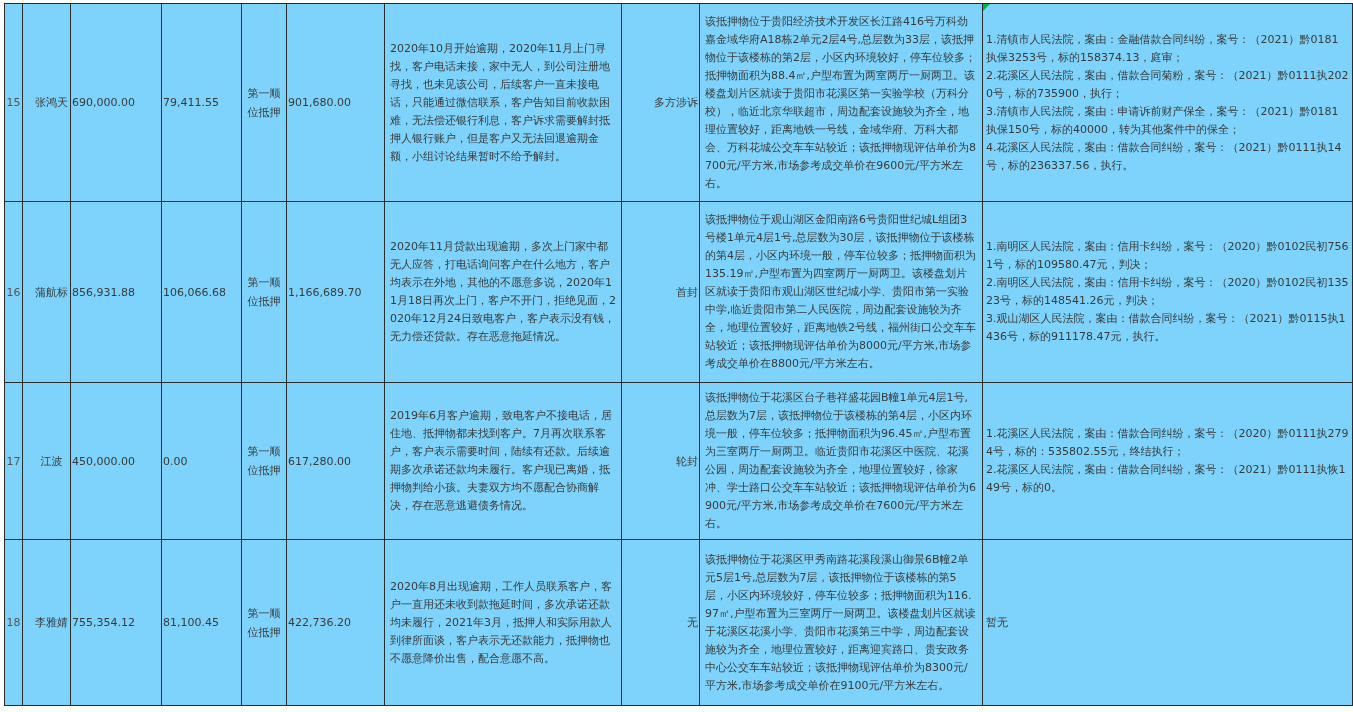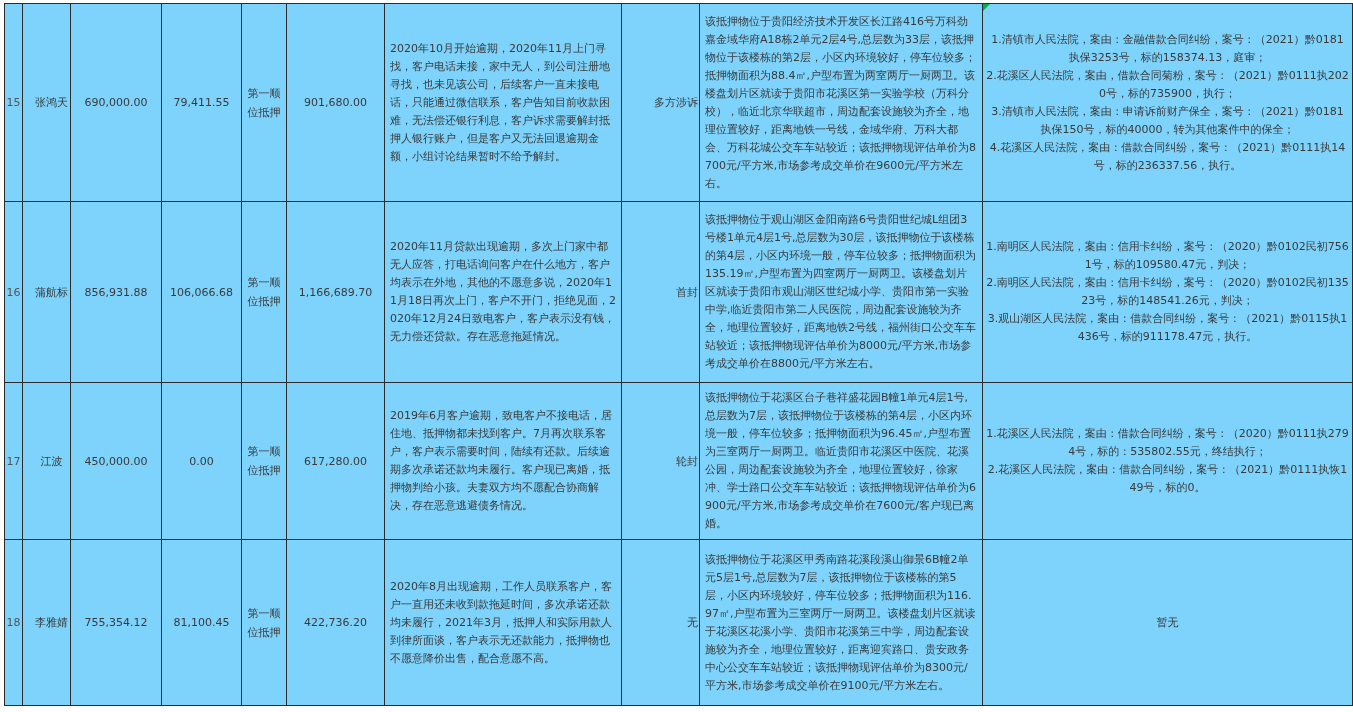--- a/index.html
+++ b/index.html
@@ -23,30 +23,30 @@
     border:1px solid var(--grid);
     vertical-align:middle;
     overflow:hidden;
     box-sizing:border-box;
     background:#7dd3fc;
     position:relative;
     font-size:11px;
   }
   td.c-seq{font-size:9px;color:var(--rownum);text-align:center;margin-left:26px;}
   td.c-name{text-align:center;padding-left:11px;}
-  td.c-num{text-align:center;letter-spacing:0;}
+  td.c-num{letter-spacing:0;}
   td.c-rank{text-align:center;padding:0 3px;line-height:19px;}
   td.c-longtext{
     text-align:left;padding:2px 5px;
     line-height:18px;
     word-break:break-all;overflow-wrap:anywhere;
   }
   td.c-status{text-align:right;}
   td.c-lit{
-    text-align:center;padding:2px 3px;
+    text-align:left;padding:2px 3px;
     line-height:18px;
     white-space:pre-wrap;
     word-break:break-all;overflow-wrap:anywhere;
   }
   .tri{
     position:absolute;top:0;left:0;width:0;height:0;
     border-top:7px solid var(--marker);
     border-right:7px solid transparent;
   }
 </style>
@@ -102,21 +102,21 @@
 
   <tr style="height:157px">
     <td class="c-seq"><span>17</span></td>
     <td class="c-name"><span>江波</span></td>
     <td class="c-num"><span>450,000.00</span></td>
     <td class="c-num"><span>0.00</span></td>
     <td class="c-rank"><span>第一顺位抵押</span></td>
     <td class="c-num"><span>617,280.00</span></td>
     <td class="c-longtext"><span>2019年6月客户逾期，致电客户不接电话，居住地、抵押物都未找到客户。7月再次联系客户，客户表示需要时间，陆续有还款。后续逾期多次承诺还款均未履行。客户现已离婚，抵押物判给小孩。夫妻双方均不愿配合协商解决，存在恶意逃避债务情况。</span></td>
     <td class="c-status"><span>轮封</span></td>
-    <td class="c-longtext"><span>该抵押物位于花溪区台子巷祥盛花园B幢1单元4层1号,总层数为7层，该抵押物位于该楼栋的第4层，小区内环境一般，停车位较多；抵押物面积为96.45㎡,户型布置为三室两厅一厨两卫。临近贵阳市花溪区中医院、花溪公园，周边配套设施较为齐全，地理位置较好，徐家冲、学士路口公交车车站较近；该抵押物现评估单价为6900元/平方米,市场参考成交单价在7600元/客户现已离婚。</span></td>
+    <td class="c-longtext"><span>该抵押物位于花溪区台子巷祥盛花园B幢1单元4层1号,总层数为7层，该抵押物位于该楼栋的第4层，小区内环境一般，停车位较多；抵押物面积为96.45㎡,户型布置为三室两厅一厨两卫。临近贵阳市花溪区中医院、花溪公园，周边配套设施较为齐全，地理位置较好，徐家冲、学士路口公交车车站较近；该抵押物现评估单价为6900元/平方米,市场参考成交单价在7600元/平方米左右。</span></td>
     <td class="c-lit"><span>1.花溪区人民法院，案由：借款合同纠纷，案号：（2020）黔0111执2794号，标的：535802.55元，终结执行；
 2.花溪区人民法院，案由：借款合同纠纷，案号：（2021）黔0111执恢149号，标的0。</span></td>
   </tr>
 
   <tr style="height:166px">
     <td class="c-seq"><span>18</span></td>
     <td class="c-name"><span>李雅婧</span></td>
     <td class="c-num"><span>755,354.12</span></td>
     <td class="c-num"><span>81,100.45</span></td>
     <td class="c-rank"><span>第一顺位抵押</span></td>

